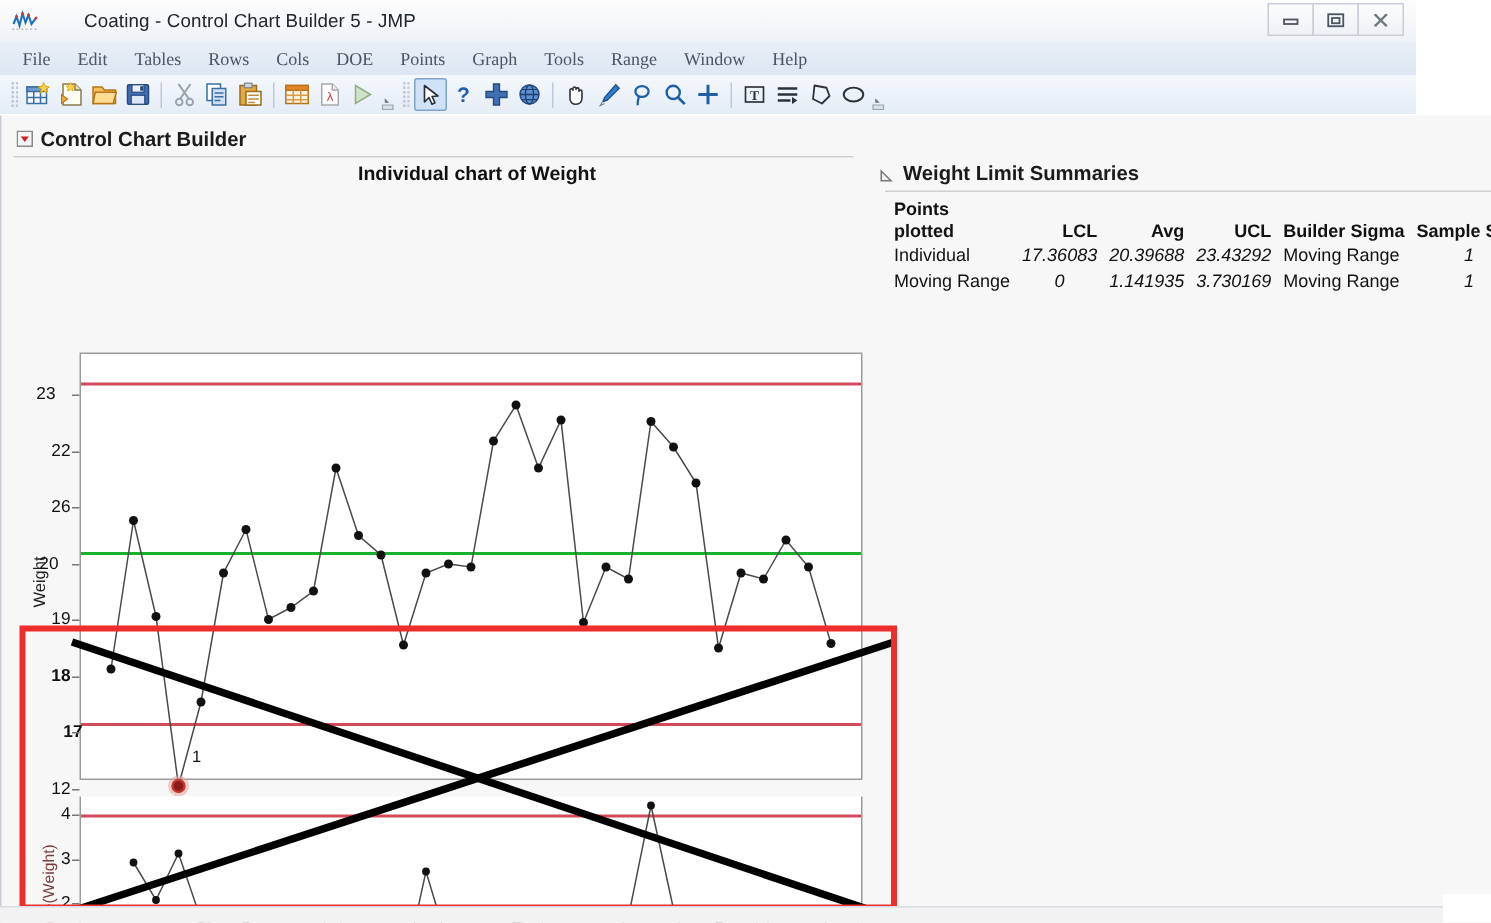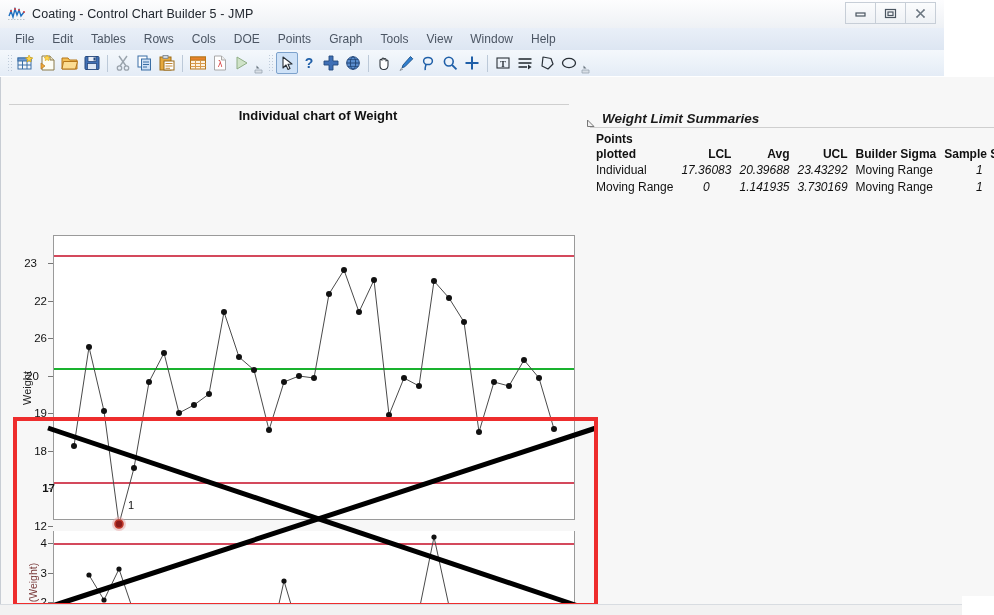--- a/index.html
+++ b/index.html
@@ -17,21 +17,21 @@
   
   .win{
     position:absolute;left:0;top:0;width:944px;height:76px;
     background:linear-gradient(#f3f6fa,#e7edf6);
     border:1px solid #9eb6d0;border-top:none;border-left:none;
     box-sizing:border-box;
   }
   .titlebar{
     position:absolute;left:0;top:0;width:944px;height:28px;
     background:linear-gradient(#fdfdfe,#eef1f5);
-    display:flex;align-items:center;
+    display:flex;align-items:center;gap:24px;
   }
   .title-ico{
     width:18px;height:14px;margin-left:8px;margin-right:6px;position:relative;
   }
   .title-ico svg{display:block;}
   .title-txt{
     font-size:12.5px;color:#20262e;letter-spacing:.1px;white-space:nowrap;
   }
   .win-btns{
     position:absolute;right:8px;top:2px;display:flex;gap:0;
@@ -45,20 +45,21 @@
 
   
   .menubar{
     position:absolute;left:0;top:28px;width:944px;height:22px;
     background:linear-gradient(#e9eff8,#dde6f2);
     display:flex;align-items:center;padding-left:6px;box-sizing:border-box;
   }
   .menu-item{
     font-size:12px;color:#4b5563;padding:2px 9px;white-space:nowrap;
     border-radius:2px;
+    font-family:Liberation Serif, serif;
   }
 
   
   .toolbar{
     position:absolute;left:0;top:50px;width:944px;height:26px;
     background:linear-gradient(#f4f8fc,#e4ecf6);
     display:flex;align-items:center;padding-left:4px;box-sizing:border-box;
   }
   .grip{width:5px;height:18px;margin:0 3px;
      background-image:radial-gradient(#b9c6d6 40%,transparent 41%);
@@ -124,21 +125,21 @@
   svg.series{position:absolute;left:0;top:0;overflow:visible;}
 
   .viol-label{
     position:absolute;font-size:11px;color:#111;
   }
 
   
   .rpanel{
     position:absolute;left:583px;top:28px;width:411px;height:120px;
   }
-  .rpanel-hdr{display:flex;align-items:flex-end;height:21px;font-style:italic;}
+  .rpanel-hdr{display:flex;align-items:center;height:21px;}
   .tri-grey{width:11px;height:11px;margin-left:2px;margin-right:5px;}
   .rpanel-title{font-size:13.5px;font-weight:bold;color:#1b1b1b;}
   .rpanel-rule{position:absolute;left:6px;top:22px;width:405px;height:1px;background:#cfcfcf;}
   table.sum{
     position:absolute;left:8px;top:26px;border-collapse:collapse;
     font-size:12px;color:#111;width:400px;
   }
   table.sum th{
     font-weight:bold;padding:0 4px;height:15px;vertical-align:bottom;
     white-space:nowrap;
@@ -214,21 +215,21 @@
     <div class="menubar">
       <span class="menu-item">File</span>
       <span class="menu-item">Edit</span>
       <span class="menu-item">Tables</span>
       <span class="menu-item">Rows</span>
       <span class="menu-item">Cols</span>
       <span class="menu-item">DOE</span>
       <span class="menu-item">Points</span>
       <span class="menu-item">Graph</span>
       <span class="menu-item">Tools</span>
-      <span class="menu-item">View</span>
+      <span class="menu-item">Range</span>
       <span class="menu-item">Window</span>
       <span class="menu-item">Help</span>
     </div>
 
     <div class="toolbar">
       <span class="grip"></span>
 
       <span class="tb-ico">
         <svg width="18" height="18" viewBox="0 0 18 18">
           <rect x="1" y="4" width="13" height="11" fill="#f3f6fb" stroke="#3a6ea5" stroke-width="1"></rect>
@@ -411,20 +412,29 @@
         <svg width="10" height="10" viewBox="0 0 10 10">
             <path d="M1 6 h7 v3 h-7z" fill="#d9dfe6" stroke="#9aa5b1" stroke-width=".8"></path>
             <path d="M2.5 1.5 l3 3 l-3 0z" fill="#6b7680"></path>
           </svg>
       </span>
     </div>
   </div>
 
   <div class="report">
 
+    <div class="outline-hdr">
+      <span class="tri-red">
+        <svg width="11" height="11" viewBox="0 0 11 11">
+          <rect x="0.5" y="0.5" width="10" height="10" fill="#f4f4f4" stroke="#8a8a8a" stroke-width="1"></rect>
+          <path d="M2.8 4 L8.2 4 L5.5 7.6z" fill="#cc2222"></path>
+        </svg>
+      </span>
+      <span class="outline-title">Control Chart Builder</span>
+    </div>
     <div class="hdr-rule"></div>
 
     <div class="chartblock">
 
       <div class="chart-title">Individual chart of Weight</div>
 
       <div class="ylab" style="left:20px;top:300px;">Weight</div>
 
       <div class="ylab" style="left:26px;top:565px;font-size:10.5px;color:#7a3b3b;">Moving Range(Weight)</div>
 
@@ -476,21 +486,21 @@
           </g>
         </svg>
         <div class="viol-label" style="left:74px;top:263px;">1</div>
       </div>
 
       <div class="ytick" style="left:6px;top:152px;">23</div>
       <div class="ytick" style="left:16px;top:190px;">22</div>
       <div class="ytick" style="left:16px;top:227px;">26</div>
       <div class="ytick" style="left:8px;top:265px;">20</div>
       <div class="ytick" style="left:16px;top:302px;">19</div>
-      <div class="ytick" style="left:16px;top:340px;">18</div>
+      <div class="ytick" style="left:16px;top:340px;font-weight:bold;">18</div>
       <div class="ytick" style="left:24px;top:377px;font-weight:bold;">17</div>
       <div class="ytick" style="left:16px;top:415px;">12</div>
       <div class="ytickmark" style="left:47px;top:158px;"></div>
       <div class="ytickmark" style="left:47px;top:196px;"></div>
       <div class="ytickmark" style="left:47px;top:233px;"></div>
       <div class="ytickmark" style="left:47px;top:271px;"></div>
       <div class="ytickmark" style="left:47px;top:308px;"></div>
       <div class="ytickmark" style="left:47px;top:346px;"></div>
       <div class="ytickmark" style="left:47px;top:383px;"></div>
       <div class="ytickmark" style="left:47px;top:421px;"></div>

